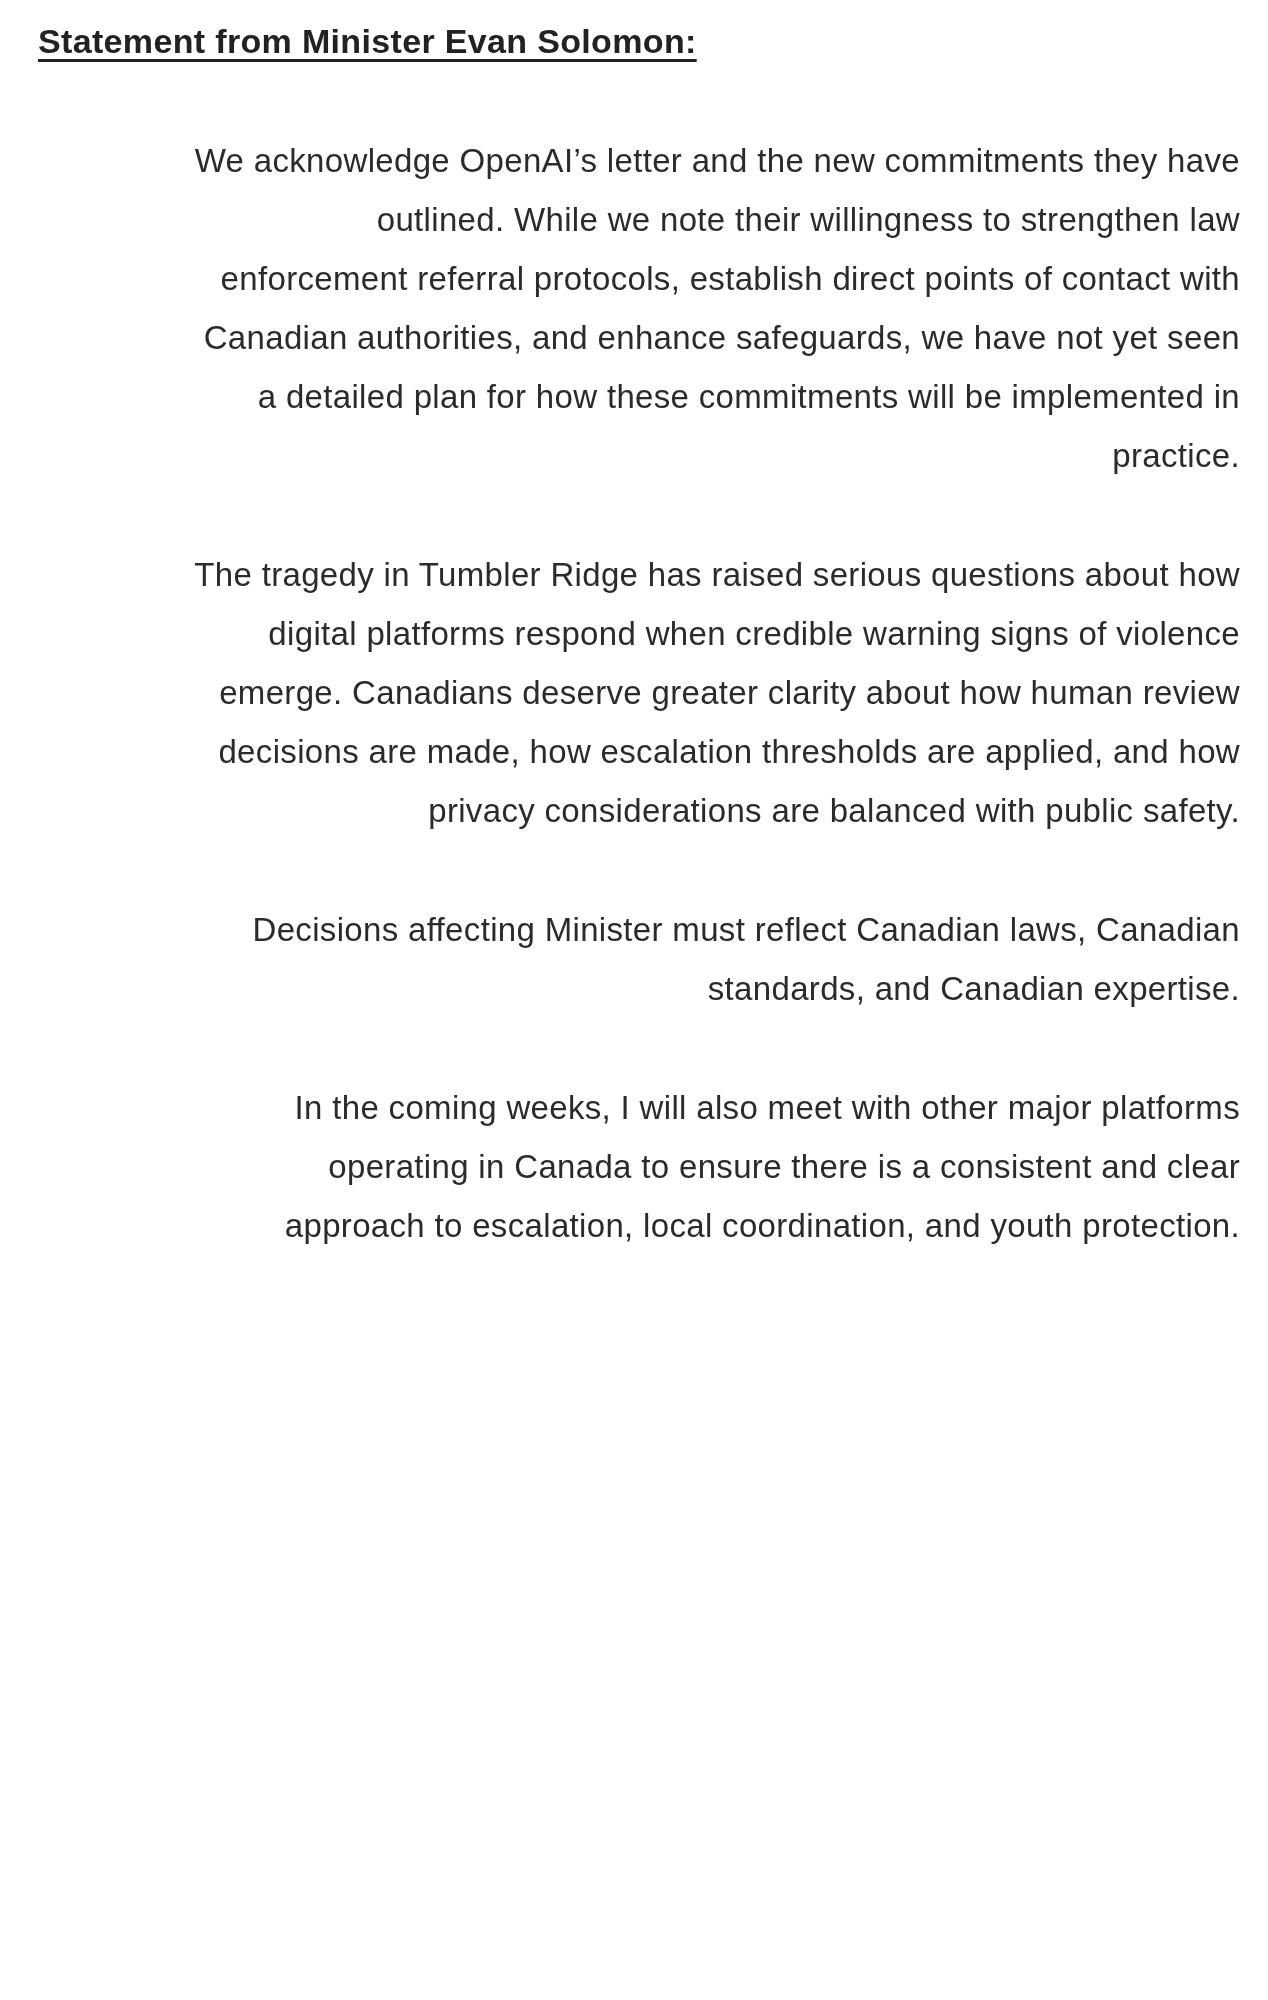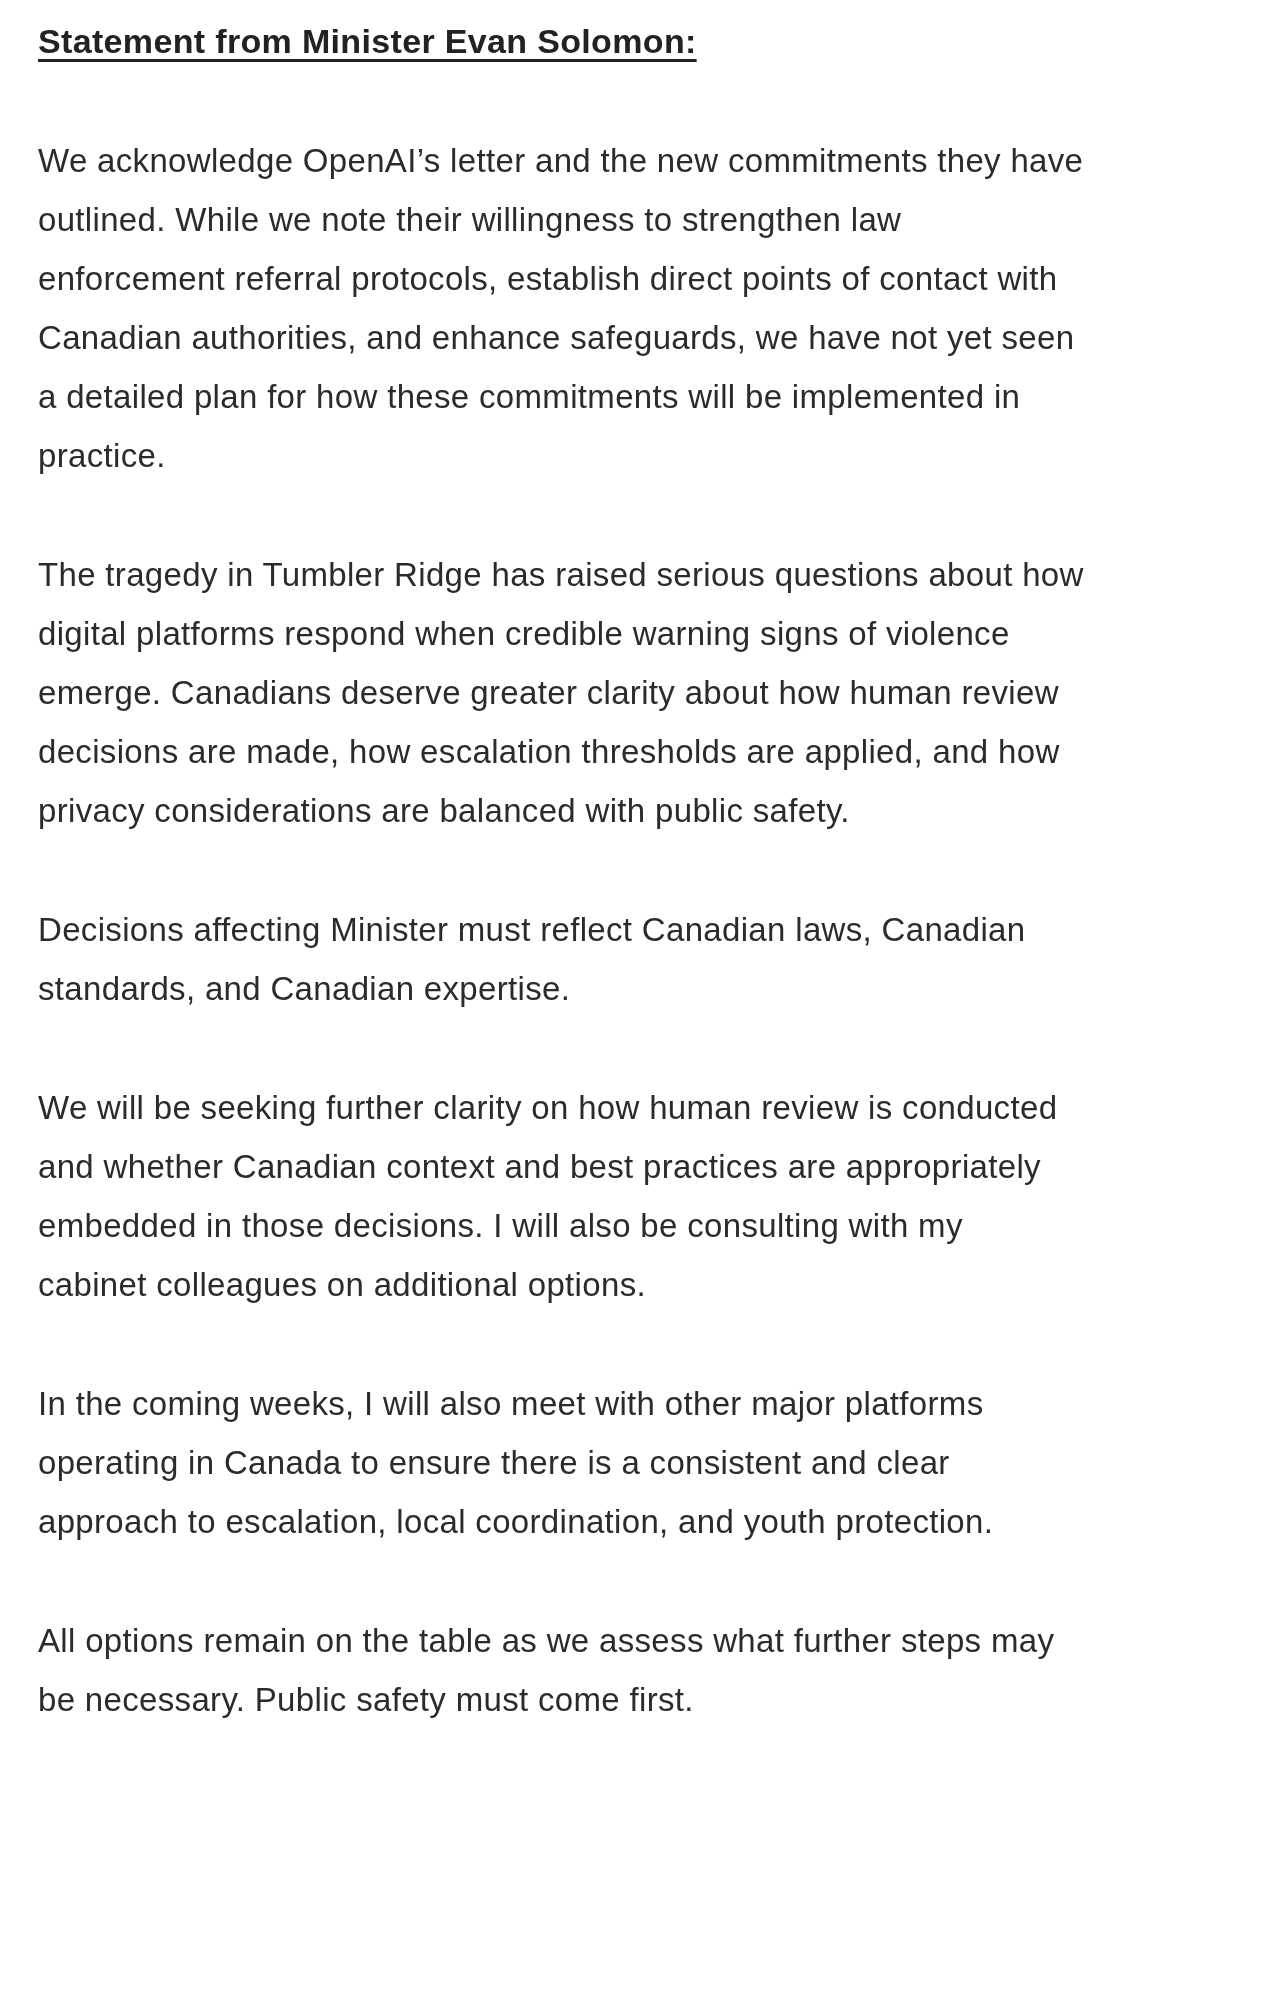--- a/index.html
+++ b/index.html
@@ -31,20 +31,21 @@
     text-underline-offset: 6px;
     letter-spacing: 0.01em;
     color: #222222;
   }
   p.doc-paragraph {
     font-size: 33px;
     line-height: 59px;
     margin: 0 0 60px 0;
     white-space: pre-line;   
     letter-spacing: 0.01em;
+    text-align: right;
   }
   p.doc-paragraph:last-child {
     margin-bottom: 0;
   }
 </style>
 </head>
 <body style="color: rgb(43, 43, 43); background: rgb(255, 255, 255);">
 
 <main class="doc">
   <h1 class="doc-heading" style="color: rgb(34, 34, 34);">Statement from Minister Evan Solomon:</h1>
@@ -58,25 +59,19 @@
 
   <p class="doc-paragraph">The tragedy in Tumbler Ridge has raised serious questions about how
 digital platforms respond when credible warning signs of violence
 emerge. Canadians deserve greater clarity about how human review
 decisions are made, how escalation thresholds are applied, and how
 privacy considerations are balanced with public safety.</p>
 
   <p class="doc-paragraph">Decisions affecting Minister must reflect Canadian laws, Canadian
 standards, and Canadian expertise.</p>
 
-  <p class="doc-paragraph">We will be seeking further clarity on how human review is conducted
-and whether Canadian context and best practices are appropriately
-embedded in those decisions. I will also be consulting with my
-cabinet colleagues on additional options.</p>
 
 
   <p class="doc-paragraph">In the coming weeks, I will also meet with other major platforms
 operating in Canada to ensure there is a consistent and clear
 approach to escalation, local coordination, and youth protection.</p>
 
-  <p class="doc-paragraph">All options remain on the table as we assess what further steps may
-be necessary. Public safety must come first.</p>
 </main>
 
 </body></html>

